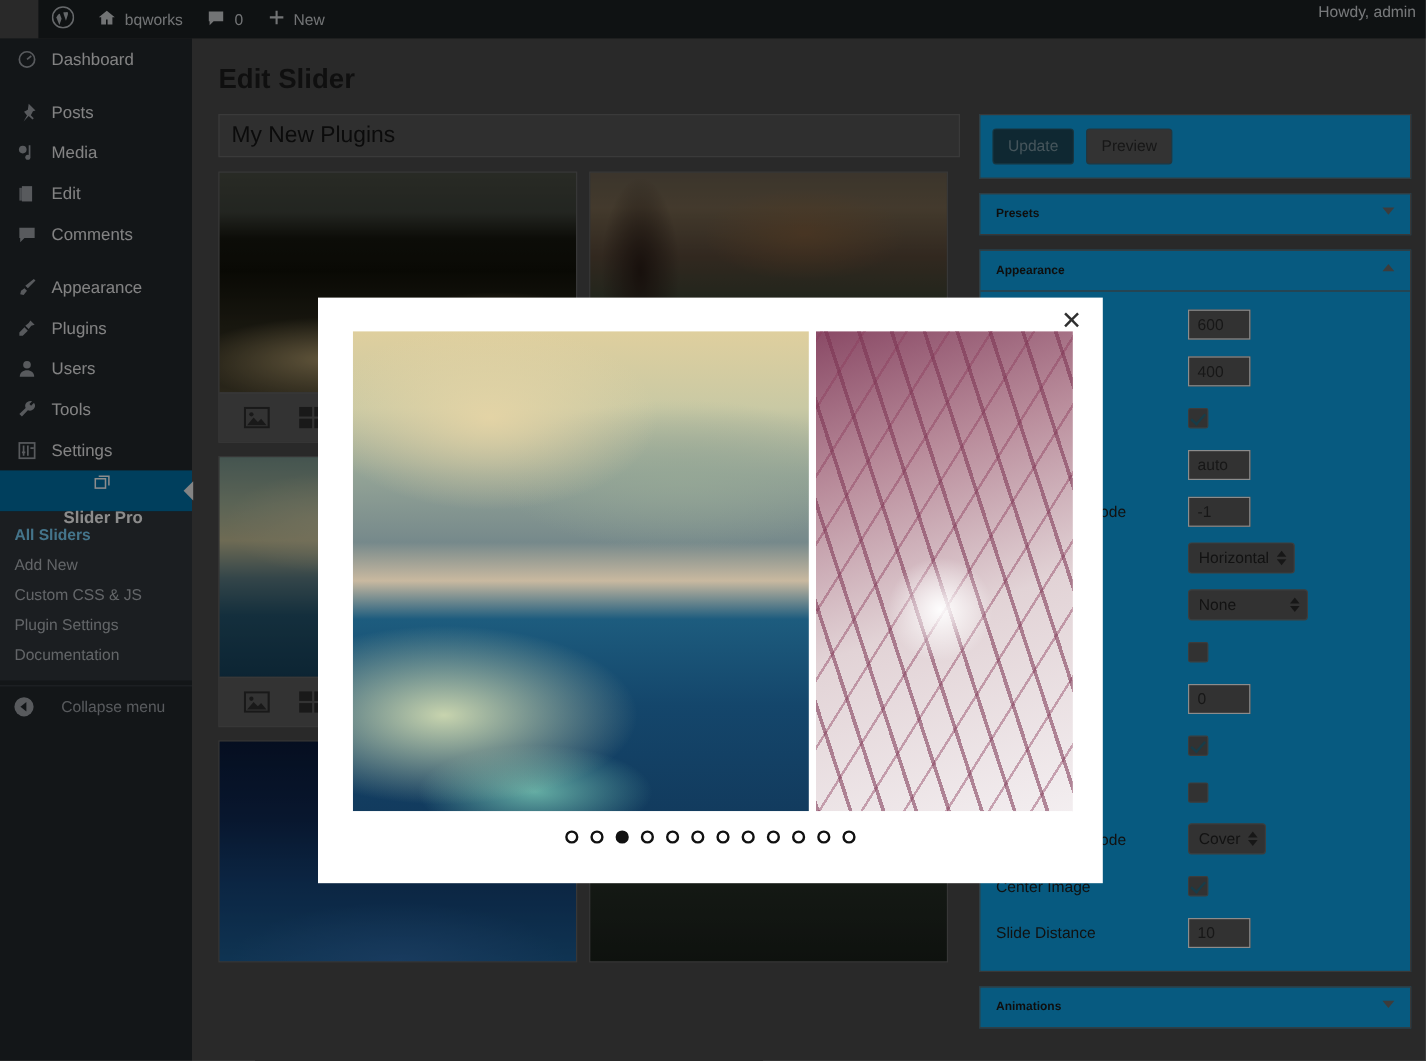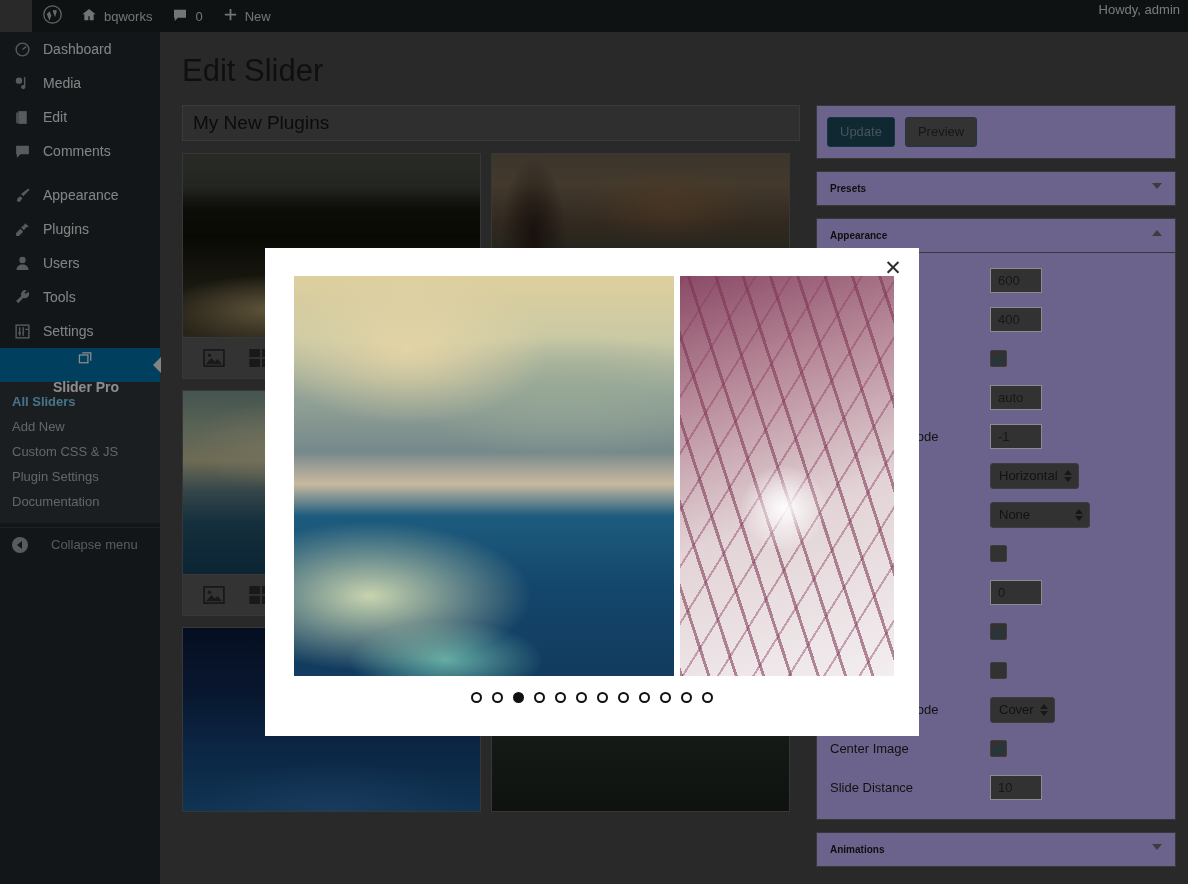--- a/index.html
+++ b/index.html
@@ -82,21 +82,21 @@
     border-bottom:4px solid transparent;border-right:5px solid #23282d;
     margin-right:2px;
   }
 
   
   .content {
     position: absolute; left: 160px; top: 32px; width: 1028px; height: 852px;
     background: #4b4b4b; overflow: hidden;
   }
   .page-title {
-    font-size: 31px; font-weight: 400; color: #1d1d1d;
+    font-size: 23px; font-weight: 700; color: #1d1d1d;
     padding: 19px 0 14px 22px; line-height: 1.3;
   }
   .cols { display: flex; padding: 0 20px 0 22px; gap: 16px; }
   .col-main { width: 618px; flex: none; }
   .col-side { width: 360px; flex: none; }
 
   .title-input {
     width: 100%; height: 36px; background: #565656;
     border: 1px solid #6a6a6a; color: #141414;
     font-size: 19px; padding: 0 10px; line-height: 34px;
@@ -118,21 +118,21 @@
   .sb-btn {
     width: 49px; height: 41px; display:flex; align-items:center; justify-content:center;
     color: #2e2e2e;
   }
   .sb-btn svg { fill: #2f2f2f; }
   .sb-abc { font-size: 15px; color: #2f2f2f; letter-spacing:.2px;}
   .sb-code { font-size: 16px; color: #2f2f2f; font-family:"Liberation Sans",sans-serif;}
 
   
   .panel {
-    background: #c4b5fd; border: 1px solid #676767; margin-bottom: 12px;
+    background: #0ea5e9; border: 1px solid #676767; margin-bottom: 12px;
   }
   .panel-actions { padding: 11px 10px; display:flex; gap: 10px; }
   .btn {
     font-size: 13px; padding: 5px 12px; border-radius: 3px; line-height: 18px;
   }
   .btn-primary {
     background: #1d4a5b; color: #7e9aa6; border: 1px solid #2b6176;
   }
   .btn-secondary {
     background: #5d5d5d; color: #2a2a2a; border: 1px solid #3d6374;
@@ -308,20 +308,28 @@
     <div class="menu-item">
       <span class="mi-icon">
         <svg width="17" height="17" viewBox="0 0 24 24">
             <circle cx="12" cy="12" r="9" fill="none" stroke="#a0a5aa" stroke-width="2"></circle>
             <path d="M12 12l5-4" stroke="#a0a5aa" stroke-width="2" fill="none"></path>
           </svg>
       </span>
       <span>Dashboard</span>
     </div>
 
+    <div class="menu-item sep">
+      <span class="mi-icon">
+        <svg width="17" height="17" viewBox="0 0 24 24">
+            <path d="M14 2l8 8-3 1-2.5 4.5L20 19l-1.5 1.5-4.5-4-6 6.5 4-7-3.5-4.5L13 9z" fill="#a0a5aa"></path>
+          </svg>
+      </span>
+      <span>Posts</span>
+    </div>
 
     <div class="menu-item">
       <span class="mi-icon">
         <svg width="17" height="17" viewBox="0 0 24 24">
             <circle cx="7" cy="8" r="4.5" fill="#a0a5aa"></circle>
             <path d="M14 3h2v13h-2z" fill="#a0a5aa"></path>
             <circle cx="13" cy="17" r="3" fill="#a0a5aa"></circle>
           </svg>
       </span>
       <span>Media</span>

